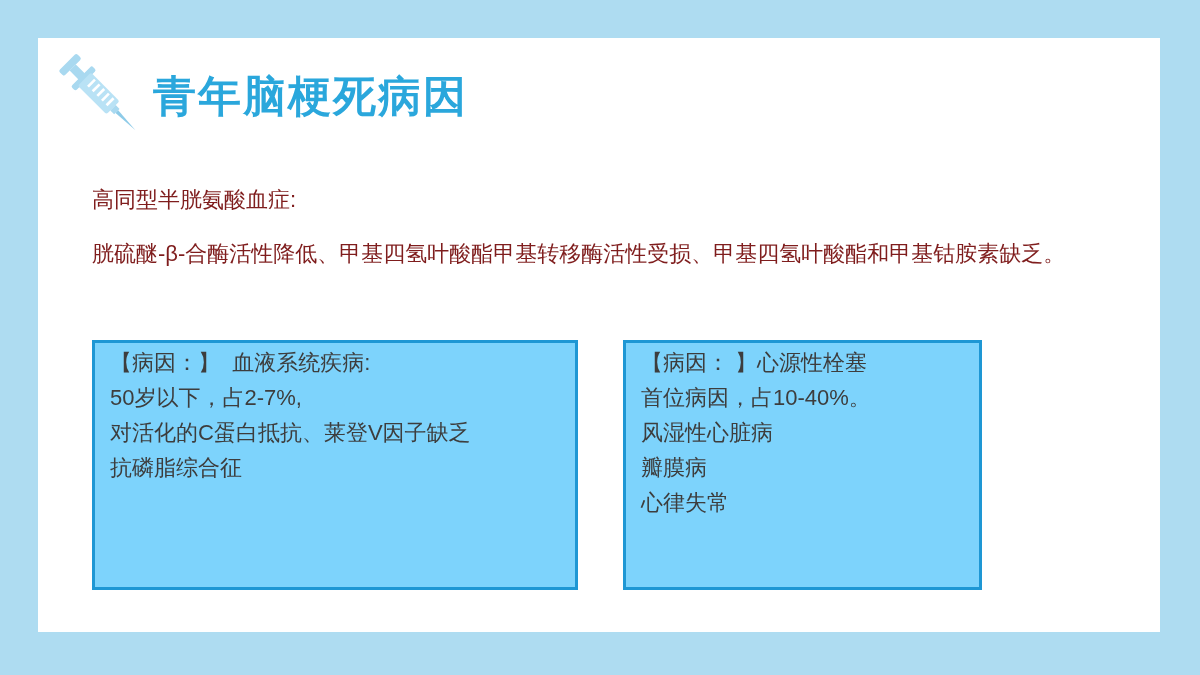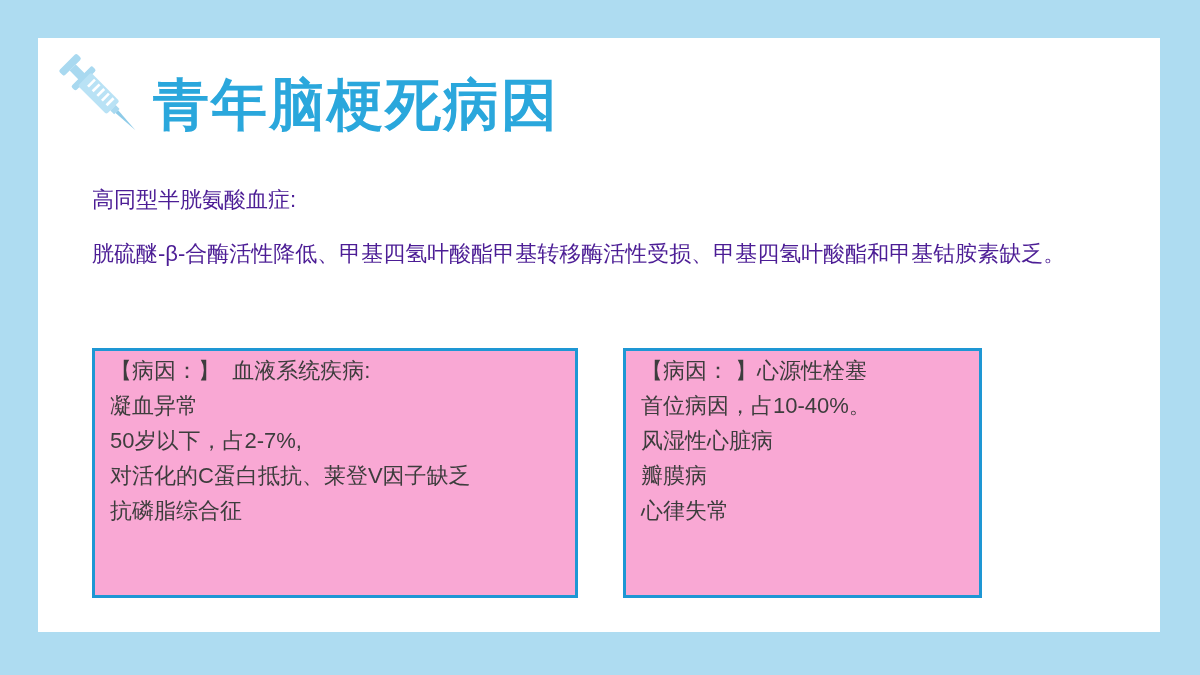--- a/index.html
+++ b/index.html
@@ -19,42 +19,42 @@
     background: #ffffff;
   }
   .title-icon {
     position: absolute;
     left: 10px; top: 4px;
     width: 104px; height: 104px;
   }
   .slide-title {
     position: absolute;
     left: 115px; top: 30px;
-    font-size: 56px;
+    font-size: 43px;
     font-weight: bold;
     letter-spacing: 2px;
     color: #2aa7dc;
     white-space: nowrap;
   }
   .intro-line {
     position: absolute;
     left: 54px;
     width: 1014px;
     font-size: 22px;
-    color: #4c1d95;
+    color: #7f1d1d;
     white-space: pre-wrap;
   }
   .intro-line-1 { top: 147px; }
   .intro-line-2 { top: 201px; }
   .cause-box {
     position: absolute;
-    top: 310px;
+    top: 302px;
     height: 250px;
     border: 3px solid #1e97d4;
-    background: #f9a8d4;
+    background: #7dd3fc;
     padding: 5px 15px;
     overflow: hidden;
   }
   .cause-box-left  { left: 54px;  width: 486px; }
   .cause-box-right { left: 585px; width: 359px; }
   .cause-box p {
     font-size: 22px;
     line-height: 29px;
     margin: 0 0 6px 0;
     color: #3d3d3d;
@@ -82,21 +82,20 @@
     </g>
   </svg>
 
   <h1 class="slide-title">青年脑梗死病因</h1>
 
   <p class="intro-line intro-line-1">高同型半胱氨酸血症:</p>
   <p class="intro-line intro-line-2">胱硫醚-β-合酶活性降低、甲基四氢叶酸酯甲基转移酶活性受损、甲基四氢叶酸酯和甲基钴胺素缺乏。</p>
 
   <div class="cause-box cause-box-left">
     <p>【病因：】  血液系统疾病:</p>
-    <p>凝血异常</p>
     <p>50岁以下，占2-7%,</p>
     <p>对活化的C蛋白抵抗、莱登V因子缺乏</p>
     <p>抗磷脂综合征</p>
   </div>
 
   <div class="cause-box cause-box-right">
     <p>【病因： 】心源性栓塞</p>
     <p>首位病因，占10-40%。</p>
     <p>风湿性心脏病</p>
     <p>瓣膜病</p>

